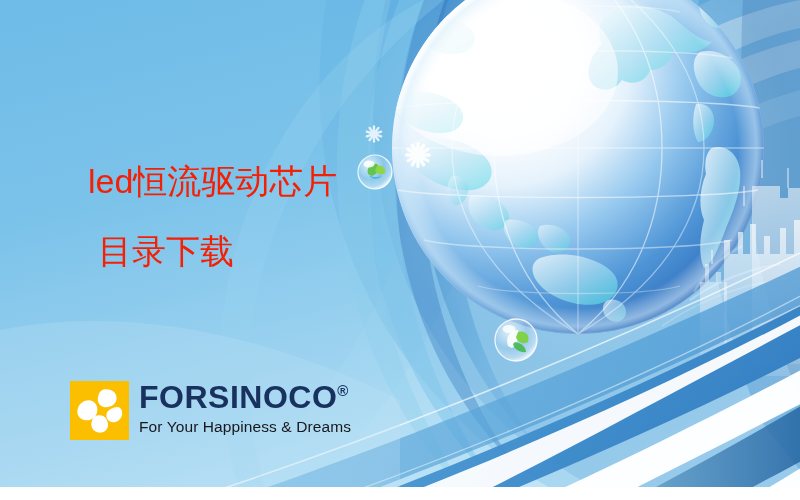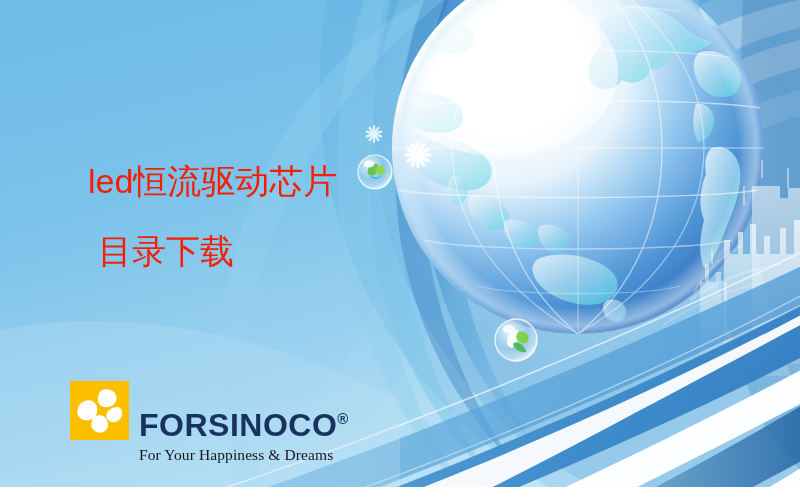--- a/index.html
+++ b/index.html
@@ -57,21 +57,20 @@
     background: #fbbf00;
     flex: 0 0 auto;
     position: relative;
   }
   #logo-mark svg { display:block; width:59px; height:59px; }
   #logo-text {
     margin-left: 10px;
     display: flex;
     flex-direction: column;
     justify-content: flex-start;
-    margin-top: 28px;
   }
   #logo-wordmark {
     color: #18315e;
     font-size: 32px;
     font-weight: bold;
     letter-spacing: 0.5px;
     line-height: 1;
     white-space: nowrap;
     position: relative;
     font-family: "Liberation Sans", sans-serif;
@@ -81,21 +80,21 @@
     vertical-align: super;
     letter-spacing: 0;
   }
   #logo-tagline {
     color: #17171c;
     font-size: 15.5px;
     line-height: 1;
     margin-top: 6px;
     white-space: nowrap;
     letter-spacing: 0.1px;
-    font-family: Liberation Serif, serif;
+    font-family: Liberation Sans, sans-serif;
   }
 </style>
 </head>
 <body>
 
 <div id="stage">
 
   <svg id="bg-svg" viewBox="0 0 800 500" preserveAspectRatio="none" aria-hidden="true">
     <defs>
 

